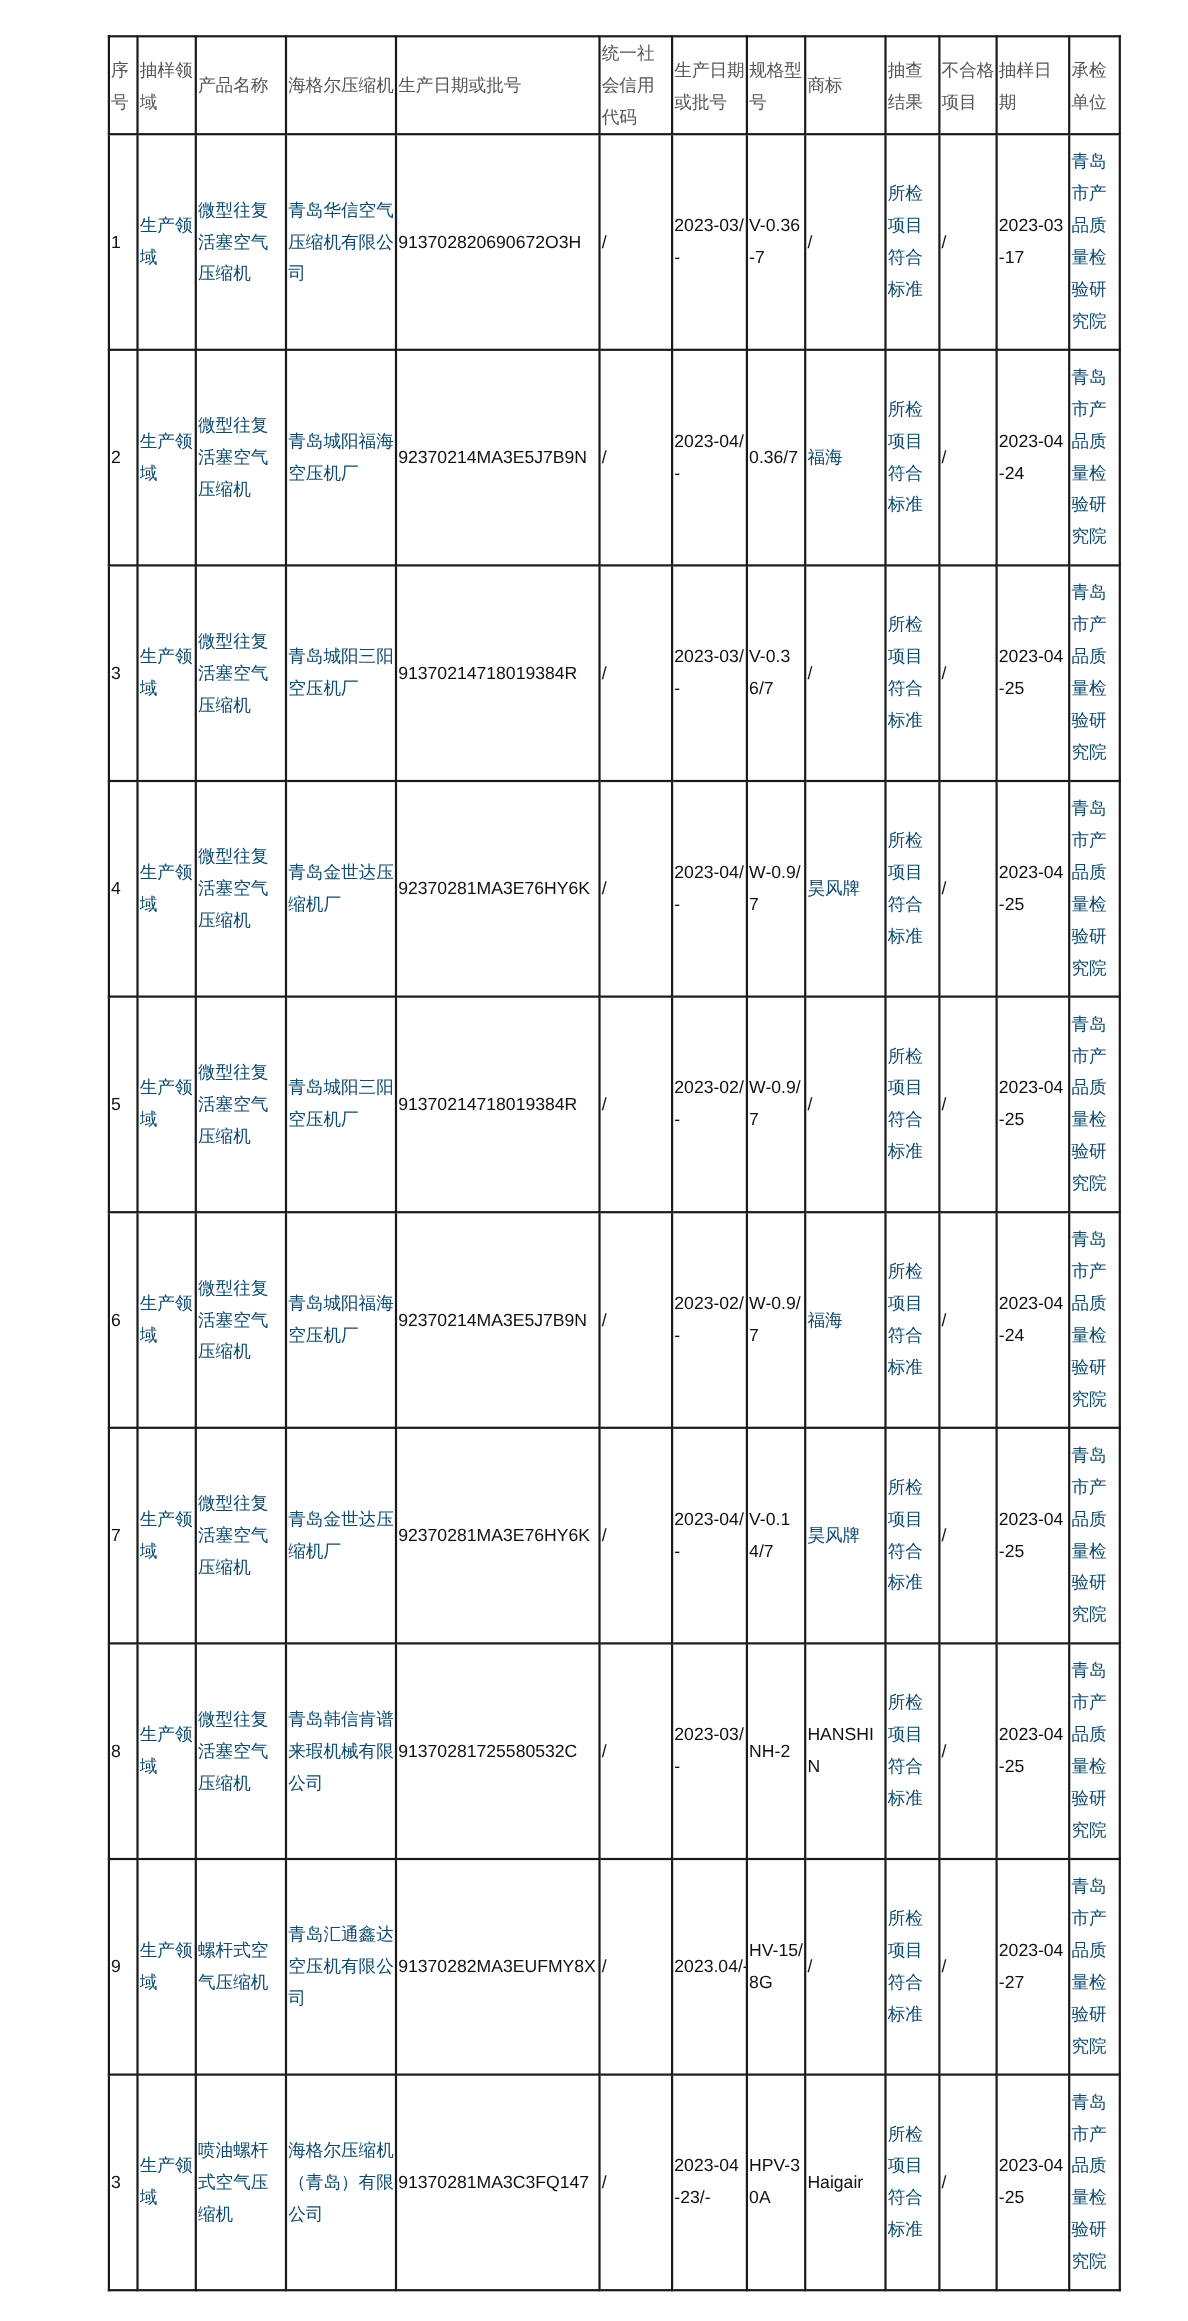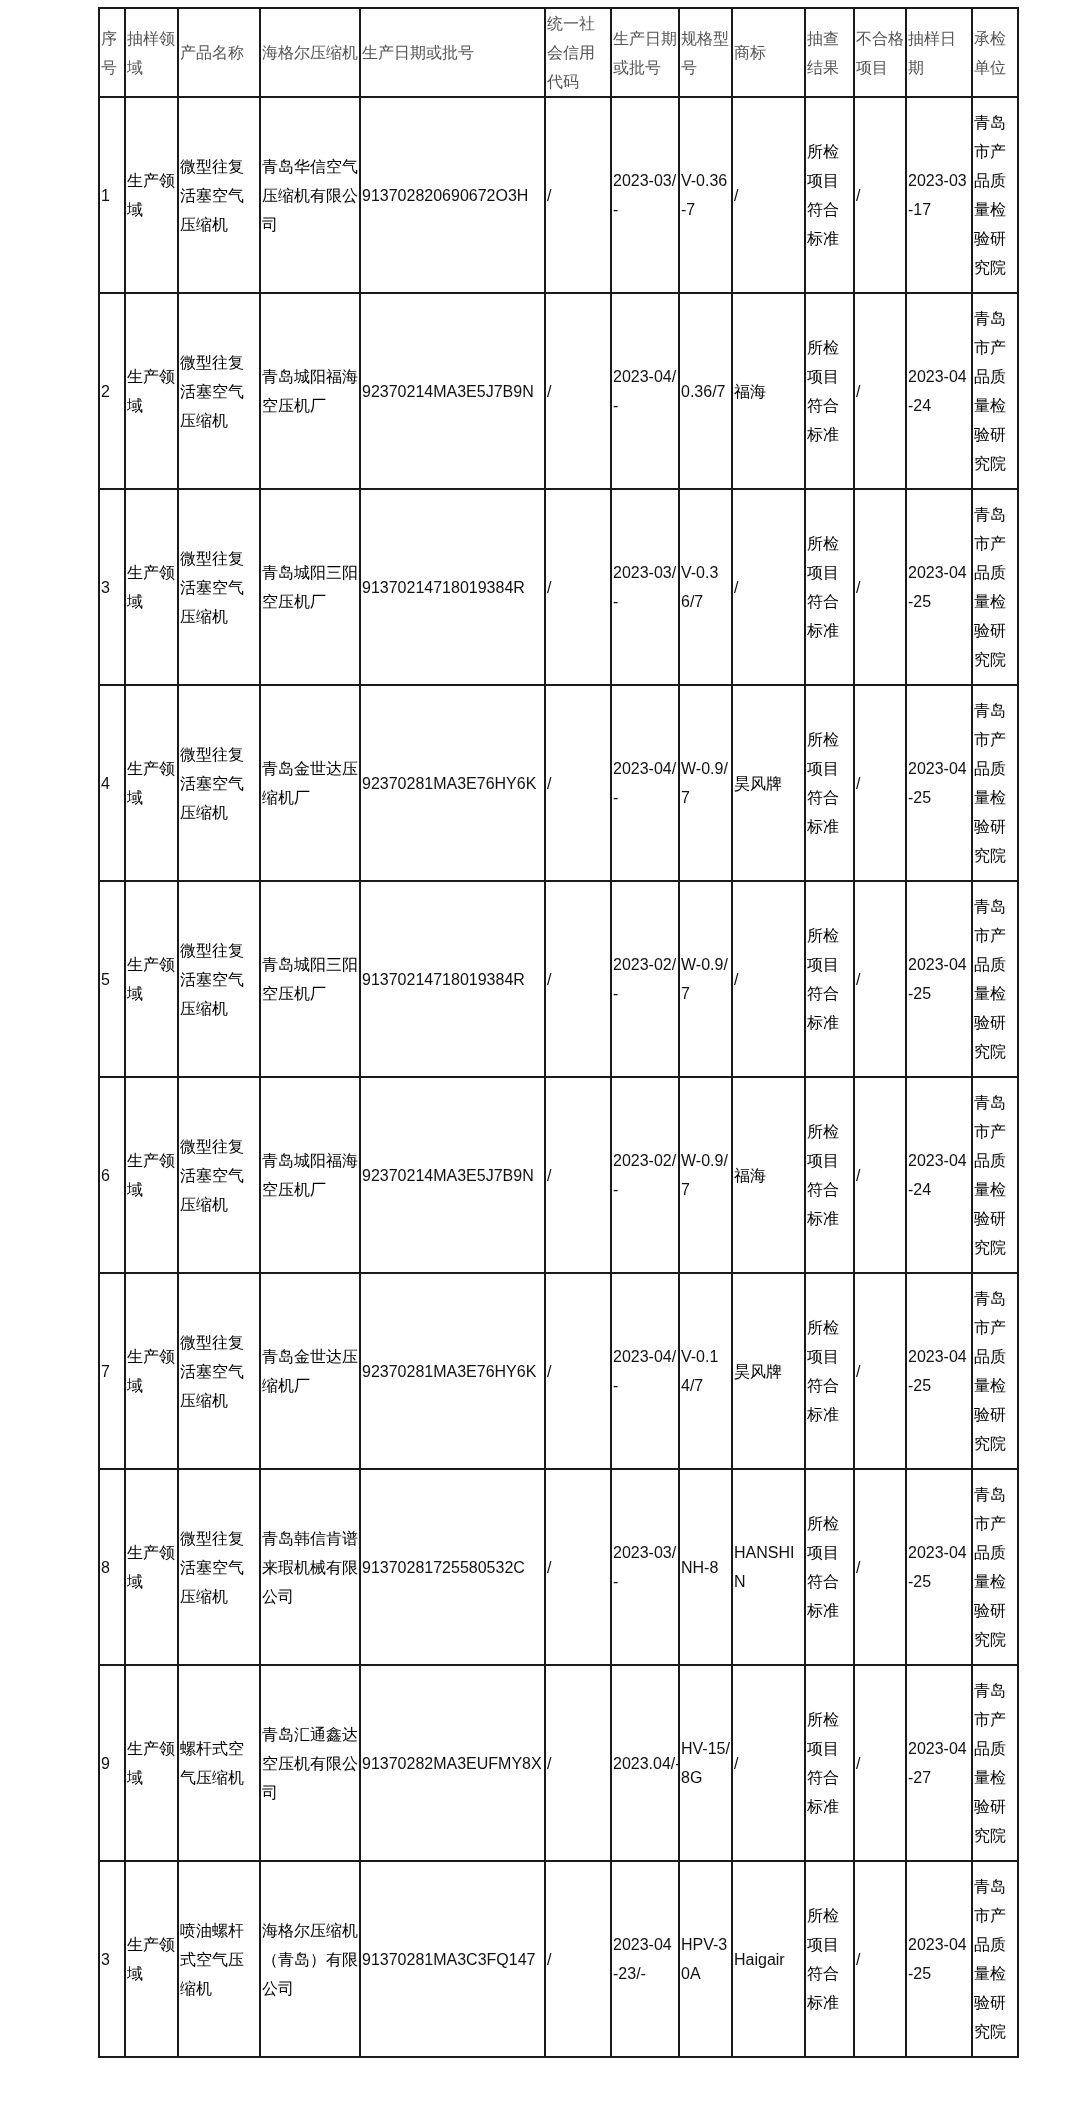--- a/index.html
+++ b/index.html
@@ -10,21 +10,21 @@
   body {
     width: 1080px;
     height: 2110px;
     position: relative;
     overflow: hidden;
     font-family: "Liberation Sans", "DejaVu Sans", sans-serif;
   }
   table.report {
     position: absolute;
     left: 98px;
-    top: 7px;
+    top: 32px;
     border-collapse: collapse;
     table-layout: fixed;
     width: 920px;
   }
   table.report td, table.report th {
     border: 2px solid #1a1a1a;
     padding: 0 1px;
     vertical-align: middle;
     text-align: left;
     font-weight: normal;
@@ -35,21 +35,21 @@
   }
   table.report thead th {
     height: 79px;
     color: #555555;
     font-family: "DejaVu Serif", "Liberation Serif", serif;
   }
   table.report tbody td {
     height: 194px;
   }
   .cjk {
-    color: #000000;
+    color: #0c4a6e;
     font-family: Liberation Sans, sans-serif;
   }
   .latin {
     color: #111111;
     font-family: "Liberation Sans", "DejaVu Sans", sans-serif;
     font-size: 17px;
   }
   .nowrap { white-space: nowrap; margin-left: 48px; }
   .unit-cell {
     line-height: 29px;
@@ -206,21 +206,21 @@
     </tr>
 
     <tr>
       <td class="latin">8</td>
       <td class="cjk">生产领域</td>
       <td class="cjk">微型往复活塞空气压缩机</td>
       <td class="cjk">青岛韩信肯谱来瑕机械有限公司</td>
       <td class="latin nowrap">91370281725580532C</td>
       <td class="latin">/</td>
       <td class="latin">2023-03/-</td>
-      <td class="latin">NH-8</td>
+      <td class="latin">NH-2</td>
       <td class="latin">HANSHIN</td>
       <td class="cjk">所检项目符合标准</td>
       <td class="latin">/</td>
       <td class="latin">2023-04-25</td>
       <td class="cjk unit-cell">青岛市产品质量检验研究院</td>
     </tr>
 
     <tr>
       <td class="latin">9</td>
       <td class="cjk">生产领域</td>

